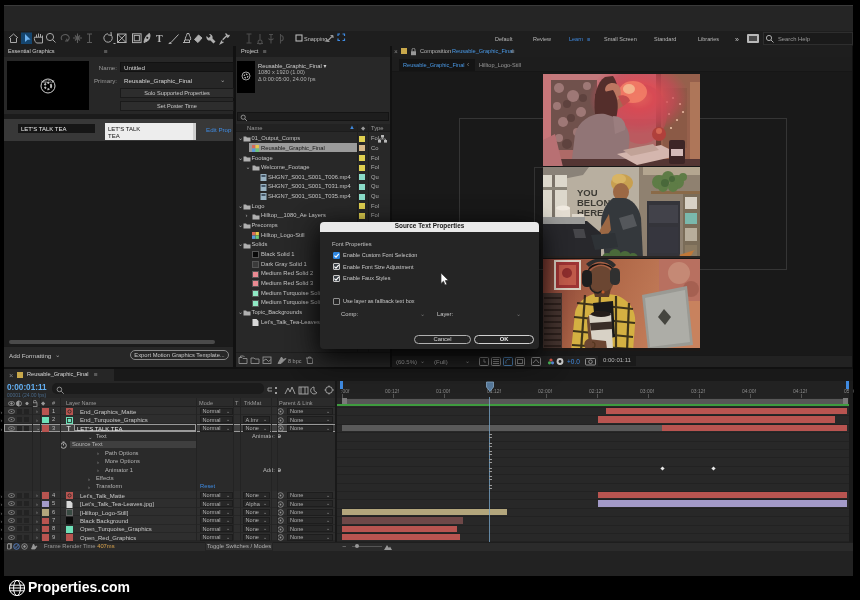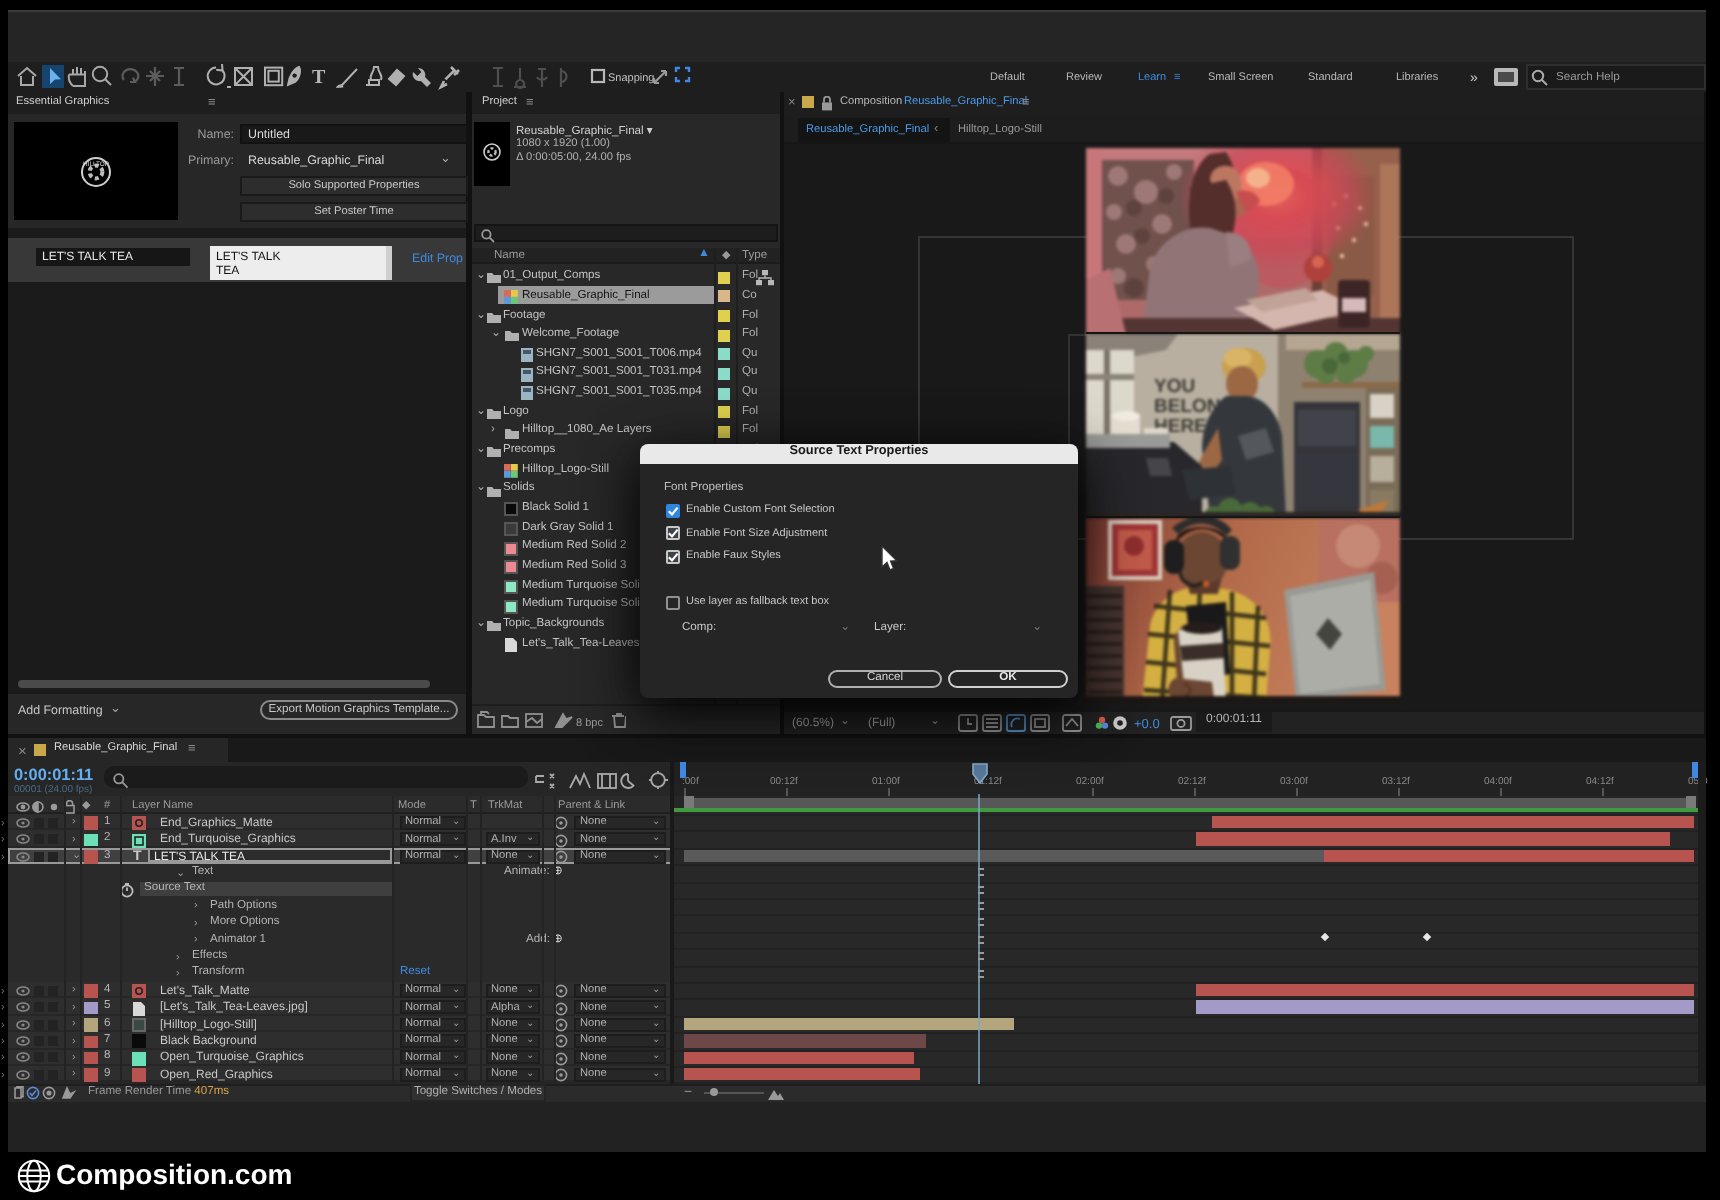--- a/index.html
+++ b/index.html
@@ -976,12 +976,12 @@
 <path d="M1 0 L1 10.5 L3.5 8.2 L5 12 L6.8 11.2 L5.3 7.6 L8.3 7.3 Z" fill="#fff" stroke="#333" stroke-width="0.7"></path>
   </svg>
 <div class="a" style="left:0px;top:576px;width:860px;height:24px;background:#000;"></div>
 <svg style="left:8px;top:579px" width="18" height="18" viewBox="0 0 18 18">
 <g stroke="#fff" fill="none" stroke-width="1">
 <circle cx="9" cy="9" r="7.6"></circle>
 <ellipse cx="9" cy="9" rx="3.4" ry="7.6"></ellipse>
 <path d="M1.6 6.2 L16.4 6.2 M1.6 11.8 L16.4 11.8 M1.4 9 L16.6 9"></path>
 </g>
   </svg>
-<div class="a" style="left:28px;top:578.5px;font-size:14px;line-height:16px;color:#fff;white-space:nowrap;font-weight:bold;">Composition.com</div>
+<div class="a" style="left:28px;top:578.5px;font-size:14px;line-height:16px;color:#fff;white-space:nowrap;font-weight:bold;">Properties.com</div>
 </body></html>

